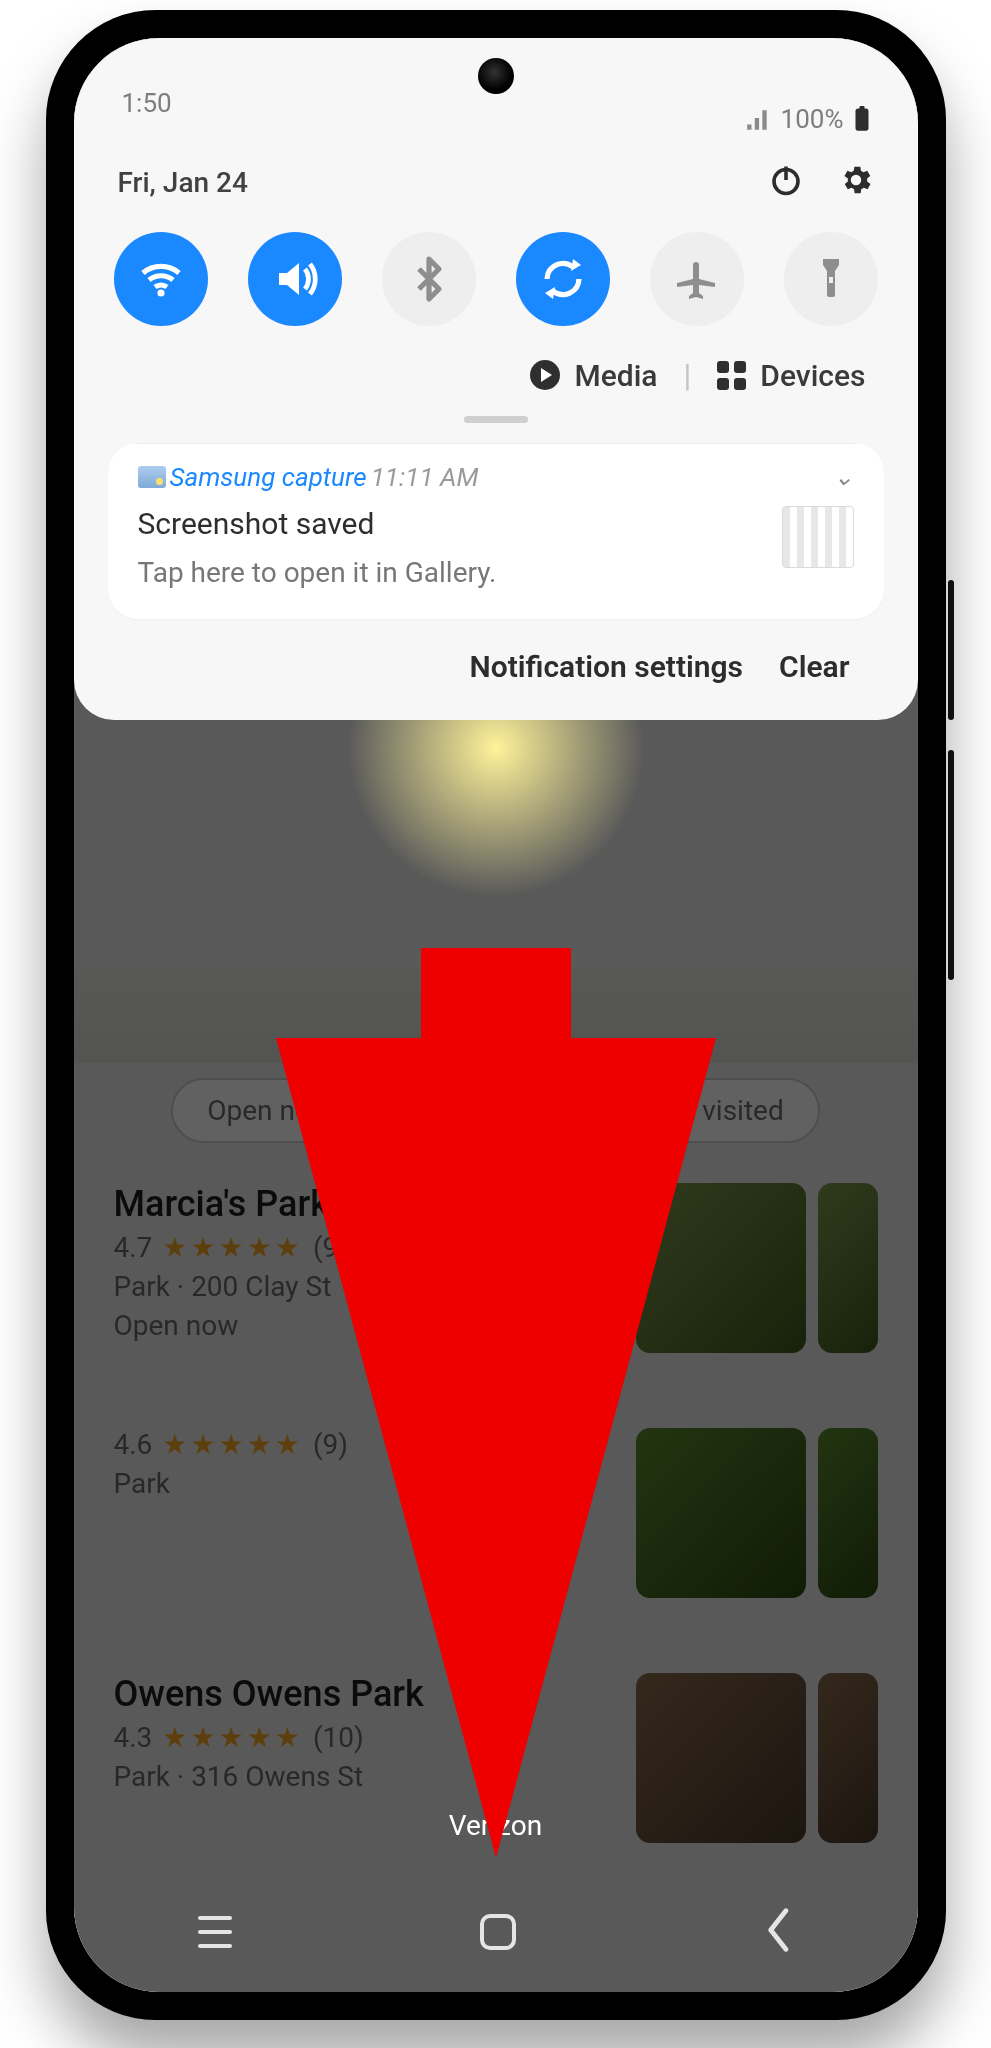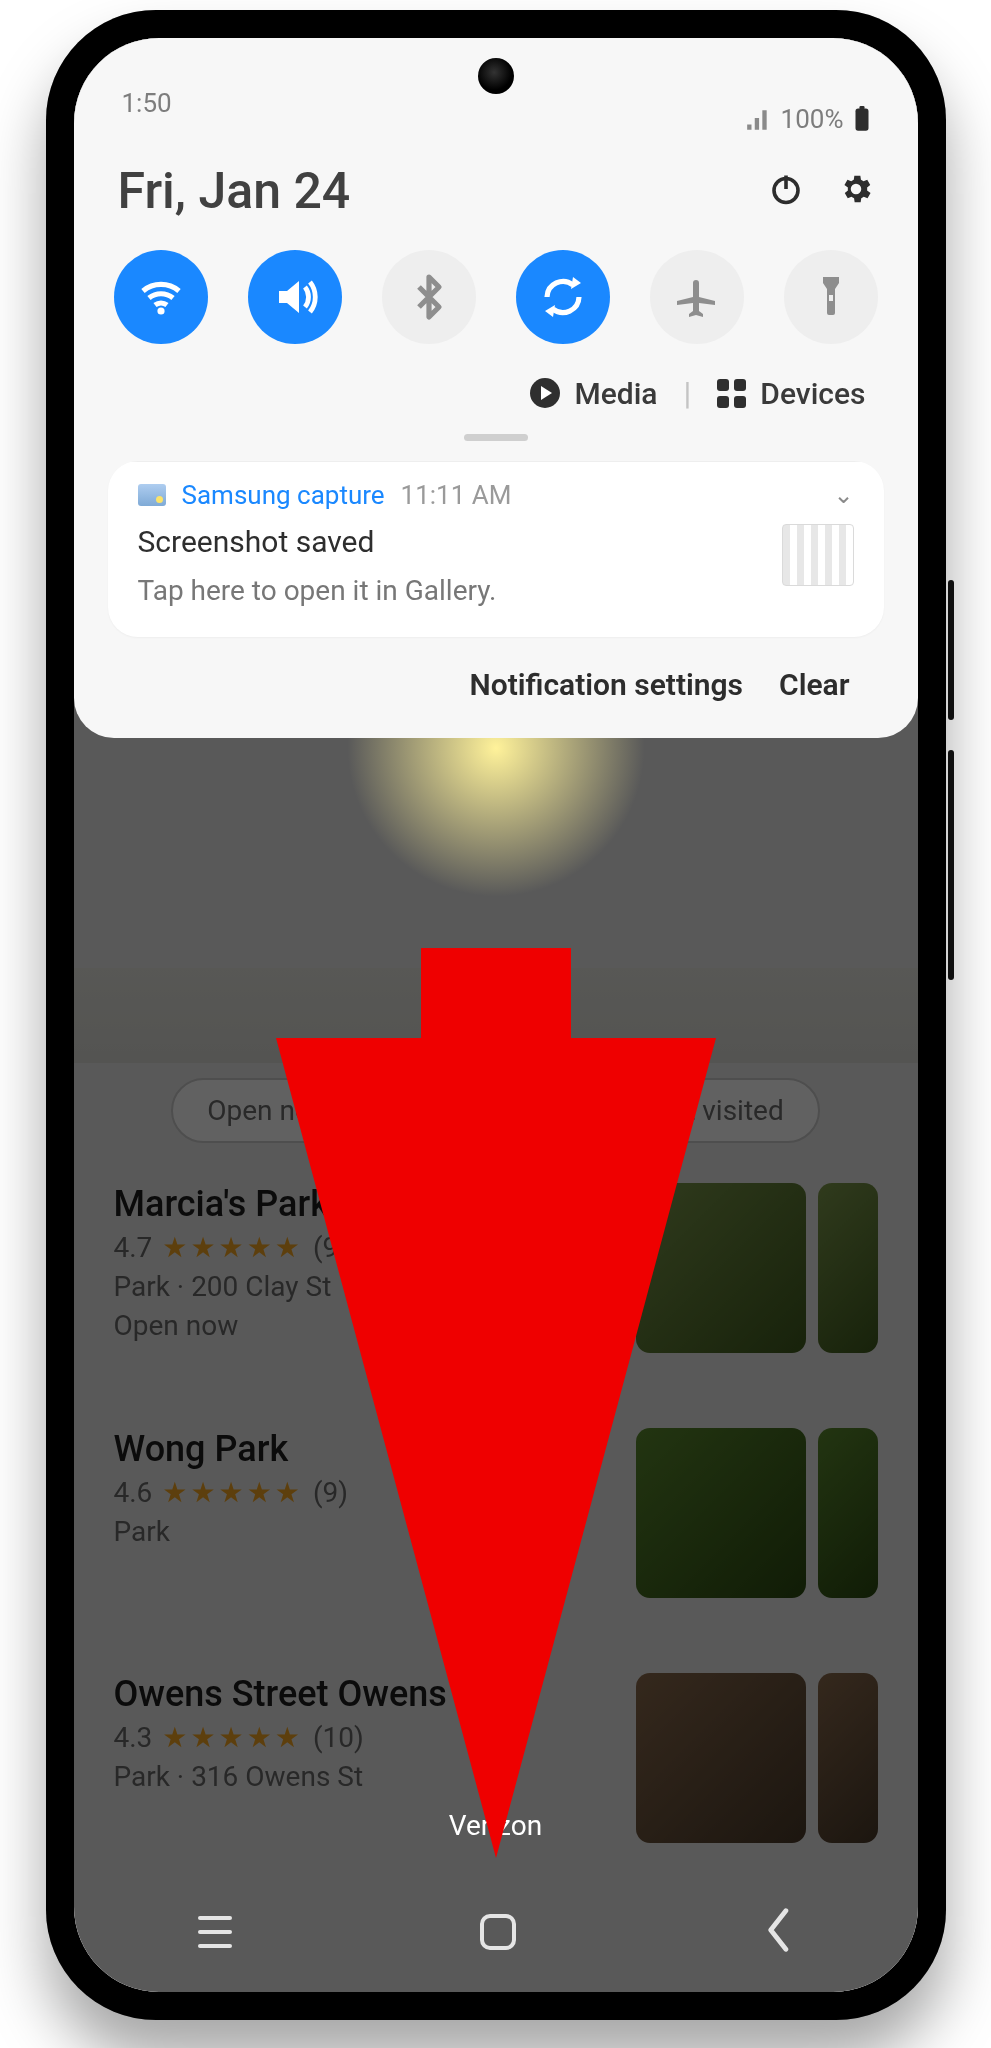--- a/index.html
+++ b/index.html
@@ -53,21 +53,21 @@
   .nav-recent span{height:4px;background:#e5e5e5;border-radius:2px;}
   .nav-home{width:36px;height:36px;border:4px solid #e5e5e5;border-radius:10px;}
   .nav-back svg{width:28px;height:44px;}
 
   
   .panel{position:absolute;top:0;left:0;right:0;background:var(--panel);z-index:10;border-bottom-left-radius:40px;border-bottom-right-radius:40px;padding:30px 34px 26px;}
   .status-bar{display:flex;justify-content:space-between;align-items:center;font-size:26px;color:#7d7d7d;padding:4px 14px 22px;gap:14px;}
   .sb-right{display:flex;align-items:center;gap:10px;margin-top:32px;}
 
   .header-row{display:flex;justify-content:space-between;align-items:center;padding:6px 10px 30px;}
-  .date{font-size:50px;font-weight:500;color:#414141;}
+  .date{font-size:28px;font-weight:500;color:#414141;}
   .header-icons{display:flex;gap:34px;align-items:center;}
   .hicon svg{width:36px;height:36px;stroke:#2d2d2d;stroke-width:2.4;fill:none;}
 
   .qs-row{display:flex;justify-content:space-between;padding:0 6px 30px;}
   .qs{width:94px;height:94px;border-radius:50%;display:flex;align-items:center;justify-content:center;}
   .qs.on{background:var(--accent);}
   .qs.off{background:var(--grey-bg);}
   .qs svg{width:48px;height:48px;}
   .qs.on svg{fill:#fff;stroke:#fff;}
   .qs.off svg{fill:var(--grey-icon);stroke:var(--grey-icon);}
@@ -82,21 +82,21 @@
 
   .drag-handle{width:64px;height:7px;background:#cfcfcf;border-radius:4px;margin:6px auto 20px;}
 
   
   .card{background:#fff;border-radius:30px;padding:0;overflow:hidden;box-shadow:0 1px 2px rgba(0,0,0,.04);}
   .card-header{display:flex;justify-content:space-between;align-items:center;padding:20px 30px;font-size:26px;color:#555;}
   .close-x{font-size:32px;color:#2f2f2f;font-weight:300;line-height:1;}
   .card-sep{height:1px;background:#eeeeee;}
 
   .notif{padding:18px 30px 30px;}
-  .notif-top{display:flex;align-items:center;gap:16px;font-size:26px;}
+  .notif-top{display:flex;align-items:center;gap:4px;font-size:26px;font-style:italic;}
   .app-ico{width:28px;height:22px;background:linear-gradient(#aecdf0,#7faad6);border-radius:3px;position:relative;}
   .app-ico::after{content:"";position:absolute;right:3px;bottom:3px;width:7px;height:7px;border-radius:50%;background:#fbe36a;}
   .app-name{color:var(--accent);}
   .ntime{color:#9a9a9a;}
   .chev{margin-left:auto;color:#8a8a8a;font-size:24px;}
   .notif-body{display:flex;justify-content:space-between;align-items:flex-start;margin-top:14px;gap:20px;}
   .nt-title{font-size:30px;color:#2e2e2e;margin-bottom:15px;}
   .nt-sub{font-size:28px;color:#777;}
   .nt-thumb{width:72px;height:62px;background:#fff;border:1px solid #dadada;border-radius:4px;background-image:linear-gradient(90deg,#e7e7e7 50%,#fff 50%),linear-gradient(#e0e0e0,#f6f6f6);background-size:14px 14px,100% 100%;}
 
@@ -142,36 +142,35 @@
               <div class="r-line">Park · 200 Clay St</div>
               <div class="r-line">Open now</div>
             </div>
             <div class="thumbs">
                 <div class="thumb"></div>
                 <div class="thumb t2"></div>
               </div>
           </div>
           <div class="result">
             <div class="r-info">
-              <div class="r-title">Wong Park</div>
               <div class="r-line">
                   <span>4.6</span>
                   <span class="stars">★★★★★</span>
                   <span>(9)</span>
                 </div>
               <div class="r-line">Park</div>
             </div>
             <div class="thumbs">
                 <div class="thumb" style="background:linear-gradient(135deg,#5b8a2e,#2c4a11)"></div>
                 <div class="thumb t2" style="background:linear-gradient(135deg,#5b8a2e,#2c4a11)"></div>
               </div>
           </div>
           <div class="result">
             <div class="r-info">
-              <div class="r-title">Owens Street Owens</div>
+              <div class="r-title">Owens Owens Park</div>
               <div class="r-line">
                   <span>4.3</span>
                   <span class="stars">★★★★★</span>
                   <span>(10)</span>
                 </div>
               <div class="r-line">Park · 316 Owens St</div>
             </div>
             <div class="thumbs">
                 <div class="thumb" style="background:linear-gradient(135deg,#8a6a4c,#4a3a2a)"></div>
                 <div class="thumb t2" style="background:linear-gradient(135deg,#8a6a4c,#4a3a2a)"></div>

